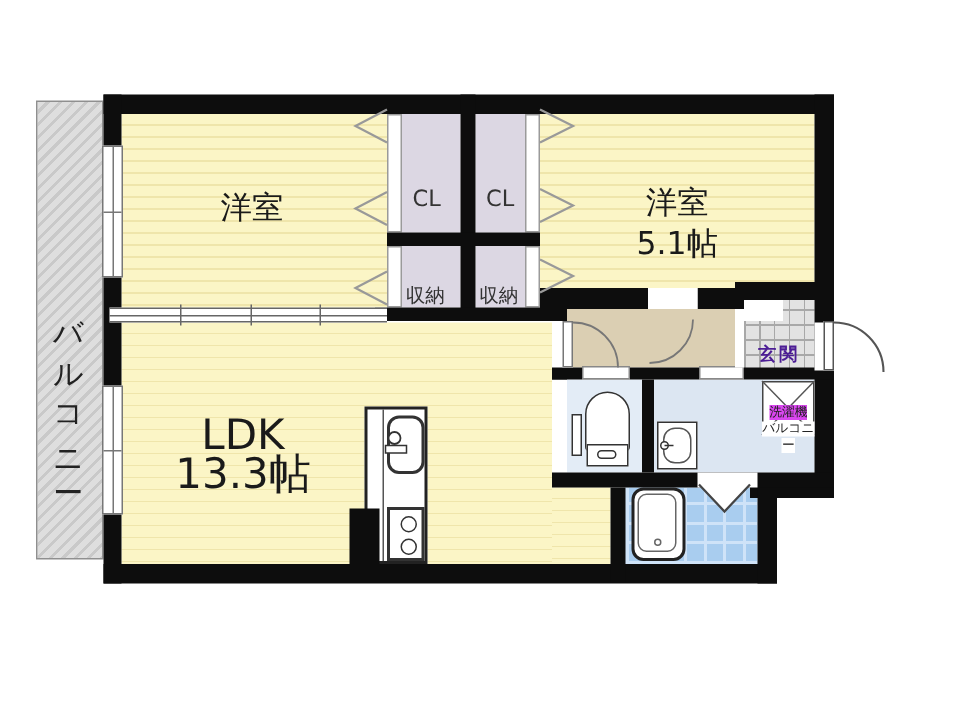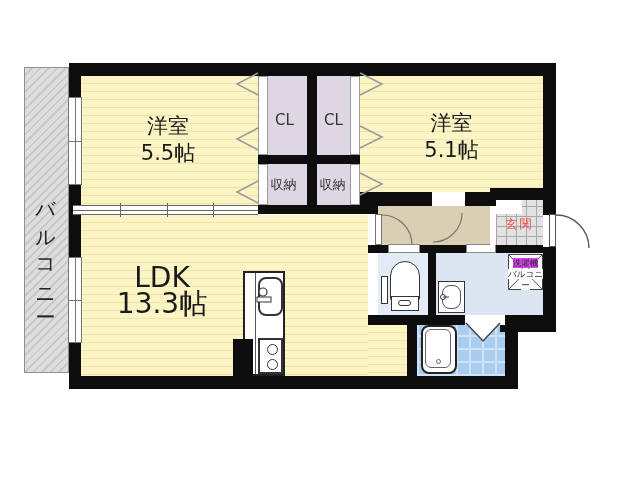--- a/index.html
+++ b/index.html
@@ -3,21 +3,21 @@
 <meta charset="utf-8">
 <style>
   html,body{margin:0;padding:0;background:#fff;}
   .canvas{position:relative;width:640px;height:480px;background:#ffffff;overflow:hidden;
           font-family:"DejaVu Sans","Liberation Sans",sans-serif;color:#1a1a1a;}
   .abs{position:absolute;box-sizing:border-box;}
   .floor{position:absolute;box-sizing:border-box;z-index:1;}
   .wall{position:absolute;box-sizing:border-box;background:#0d0d0d;z-index:2;}
   .gap{position:absolute;box-sizing:border-box;background:#ffffff;z-index:3;}
   .fix{position:absolute;box-sizing:border-box;background:#ffffff;z-index:4;}
-  .lbl{position:absolute;box-sizing:border-box;z-index:7;text-align:center;}
+  .lbl{position:absolute;box-sizing:border-box;z-index:7;text-align:center;margin-top:12px;}
   .yellow{background:repeating-linear-gradient(180deg,#fbf5c6 0 7px,#efe5ab 7px 8px);}
   .lavender{background:#dcd7e3;}
   .tan{background:#dbcfb3;}
   .band{background:#ffffff;border:1px solid #9a9a9a;}
   .overlay{position:absolute;left:0;top:0;z-index:6;pointer-events:none;}
   .tick{position:absolute;background:#666;}
 </style>
 </head>
 <body>
 
@@ -140,39 +140,38 @@
     <rect x="257" y="297" width="14" height="5" fill="#fff" stroke="#333" stroke-width="1"></rect>
     <circle cx="443" cy="297" r="2.5" fill="#fff" stroke="#333" stroke-width="1"></circle>
     <line x1="443" y1="297" x2="449" y2="297" stroke="#333" stroke-width="1"></line>
   </svg>
 
   <div class="lbl" style="left:24px;top:150px;width:45px;height:200px;display:flex;align-items:center;justify-content:center;
               writing-mode:vertical-rl;font-size:20px;letter-spacing:7px;color:#222;">バルコニー</div>
 
   <div class="lbl" style="left:81px;top:113px;width:174px;font-size:21px;line-height:27px;">
     <div>洋室</div>
-    <div>5.5帖</div>
   </div>
 
   <div class="lbl" style="left:360px;top:110px;width:183px;font-size:21px;line-height:27px;">
     <div>洋室</div>
     <div>5.1帖</div>
   </div>
 
   <div class="lbl" style="left:81px;top:265px;width:162px;font-size:28px;line-height:26px;">
     <div>LDK</div>
     <div>13.3帖</div>
   </div>
 
   <div class="lbl" style="left:262px;top:111px;width:45px;font-size:15px;color:#333;">CL</div>
   <div class="lbl" style="left:315px;top:111px;width:37px;font-size:15px;color:#333;">CL</div>
   <div class="lbl" style="left:260px;top:176px;width:47px;font-size:13px;color:#333;">収納</div>
   <div class="lbl" style="left:313px;top:176px;width:39px;font-size:13px;color:#333;">収納</div>
 
-  <div class="lbl" style="left:496px;top:216px;width:47px;font-size:12px;letter-spacing:2px;color:#ef4444;">玄関</div>
+  <div class="lbl" style="left:496px;top:216px;width:47px;font-size:12px;letter-spacing:2px;color:#4c1d95;font-weight:bold;">玄関</div>
 
   <div class="lbl" style="left:506px;top:258px;width:39px;font-size:8.5px;line-height:11px;color:#222;">
     <div><span style="background:#d946ef;">洗濯機</span></div>
     <div><span style="background:#fff;">バルコニー</span></div>
   </div>
 
 
 </div>
 
 </body></html>

